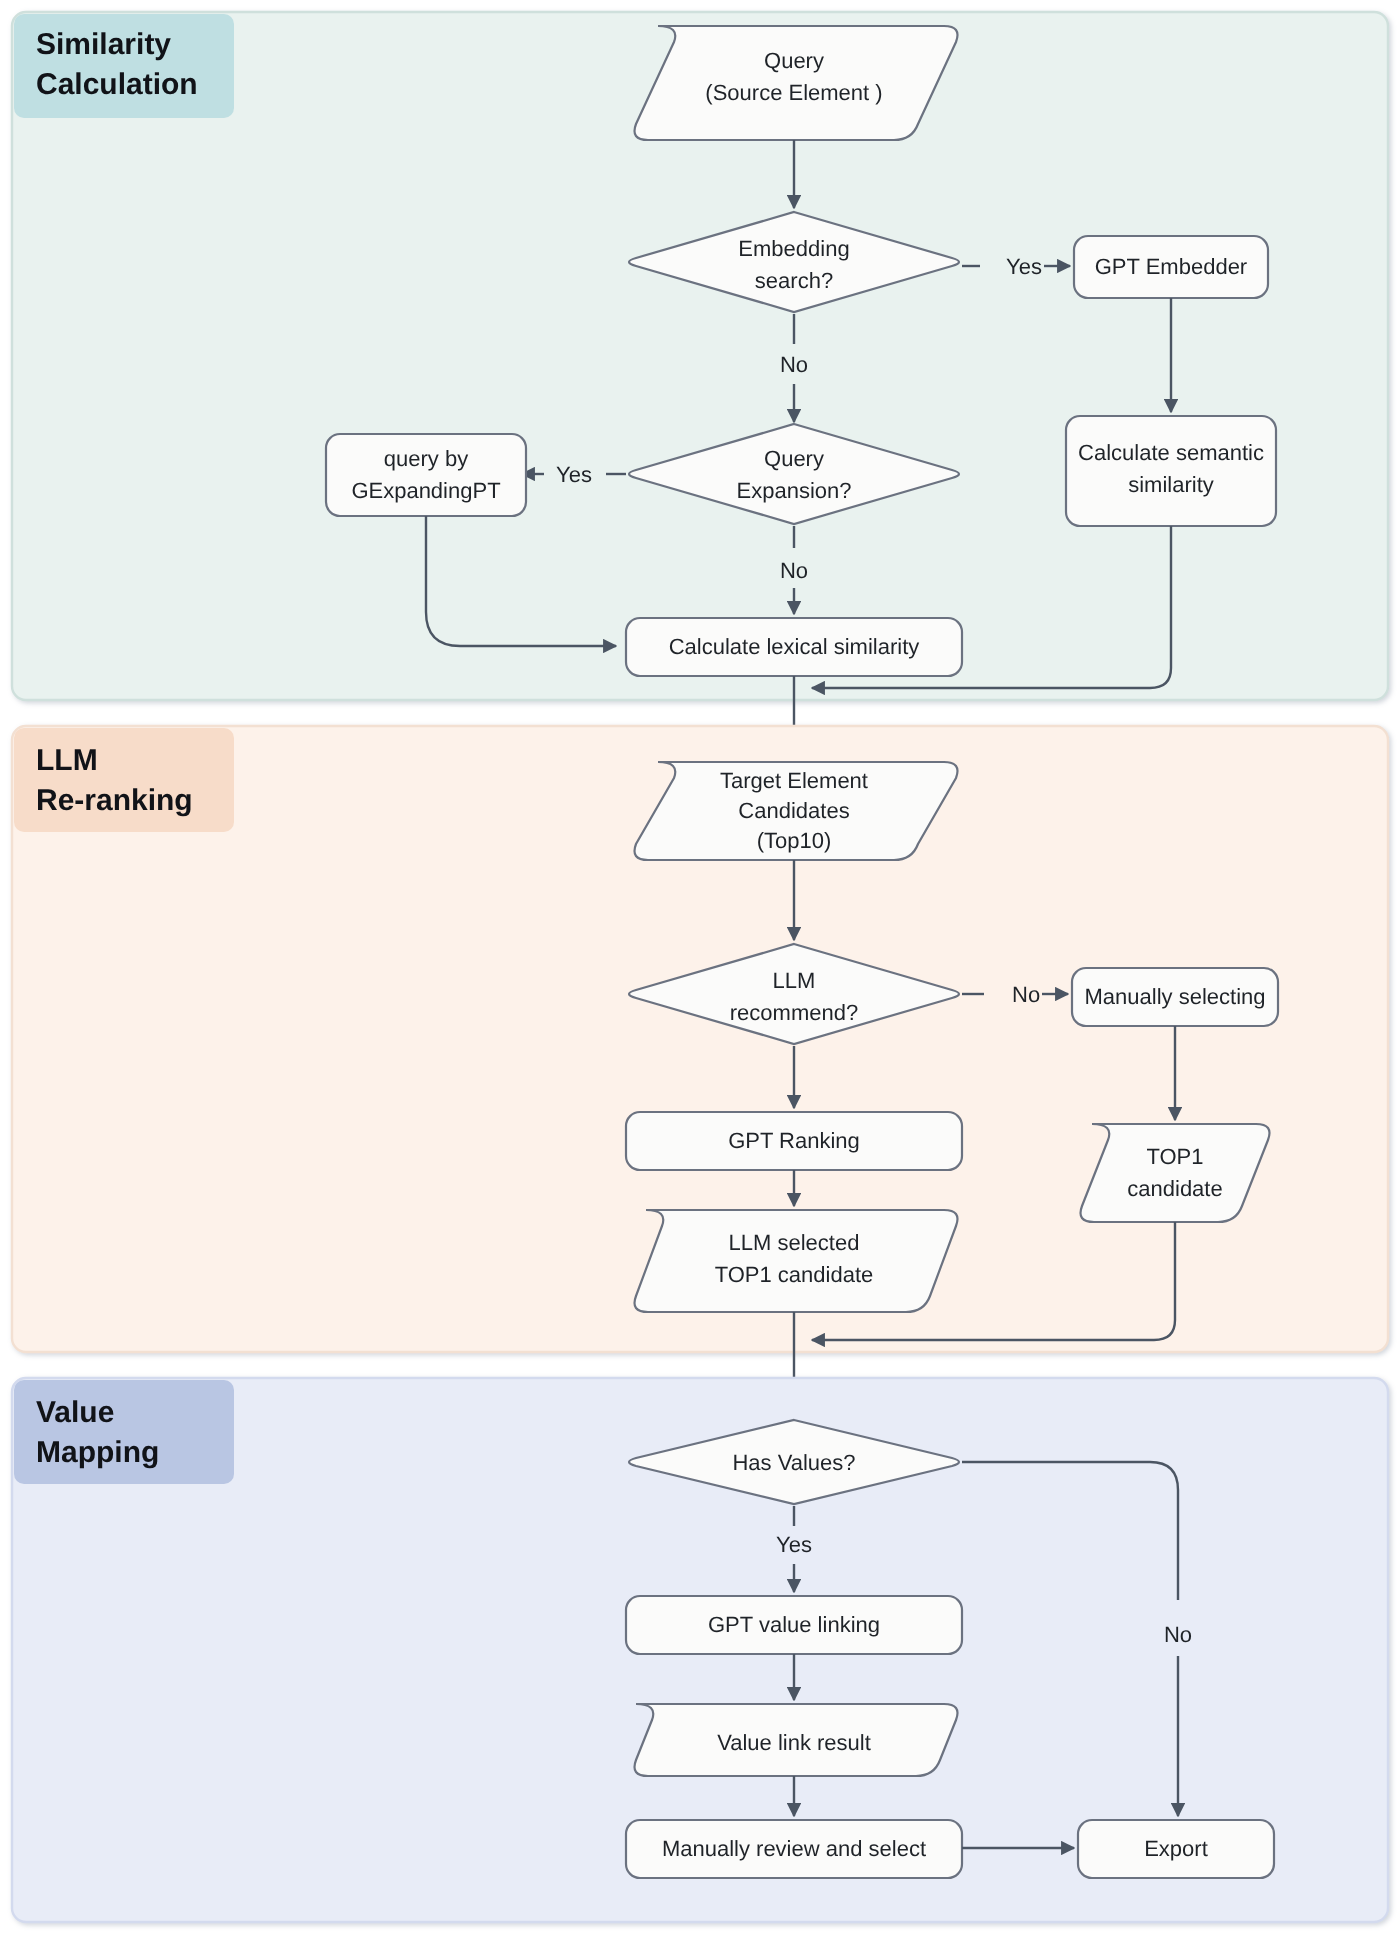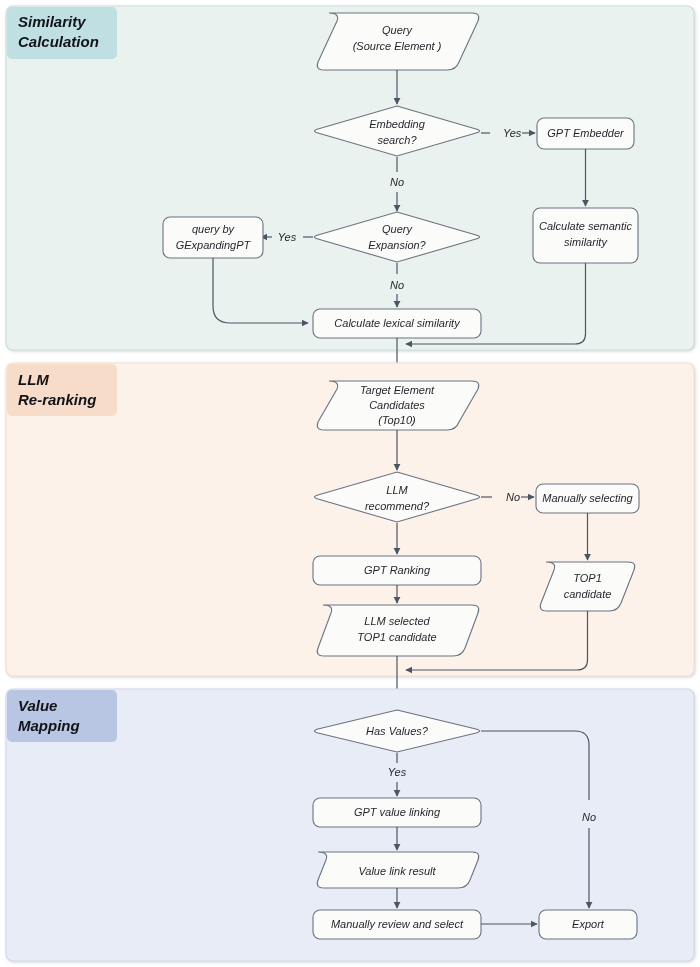--- a/index.html
+++ b/index.html
@@ -1,17 +1,17 @@
 <!DOCTYPE html>
 <html><head>
 <meta charset="utf-8">
 <style>
   html,body{margin:0;padding:0;background:#ffffff;}
   body{width:700px;height:967px;font-family:"Liberation Sans",sans-serif;}
-  #stage{position:relative;width:700px;height:967px;overflow:hidden;font-style:italic;}
+  #stage{position:relative;width:700px;height:967px;overflow:hidden;}
   svg{display:block;}
   .node-text{font-family:"Liberation Sans",sans-serif;font-size:11px;fill:#1f2328;}
   .edge-label{font-family:"Liberation Sans",sans-serif;font-size:11px;fill:#1f2328;}
   .band-label{font-family:"Liberation Sans",sans-serif;font-size:15px;font-weight:bold;fill:#111318;}
 </style>
 </head>
 <body>
 
 <div id="stage">
 <svg width="700" height="967" viewBox="0 0 700 967" xmlns="http://www.w3.org/2000/svg">

